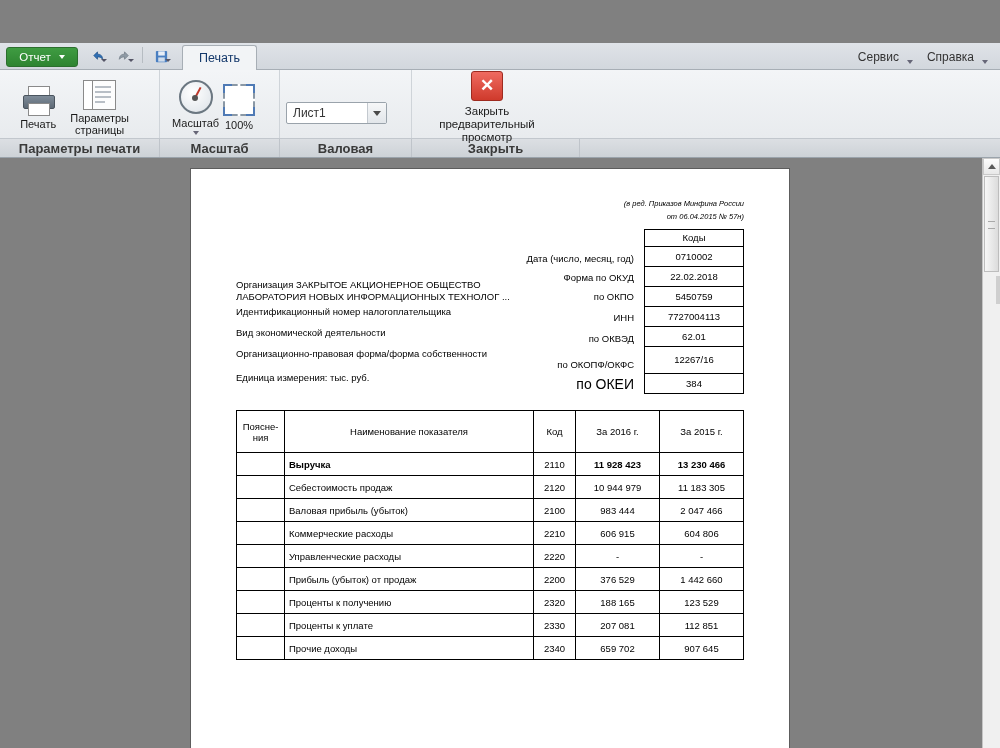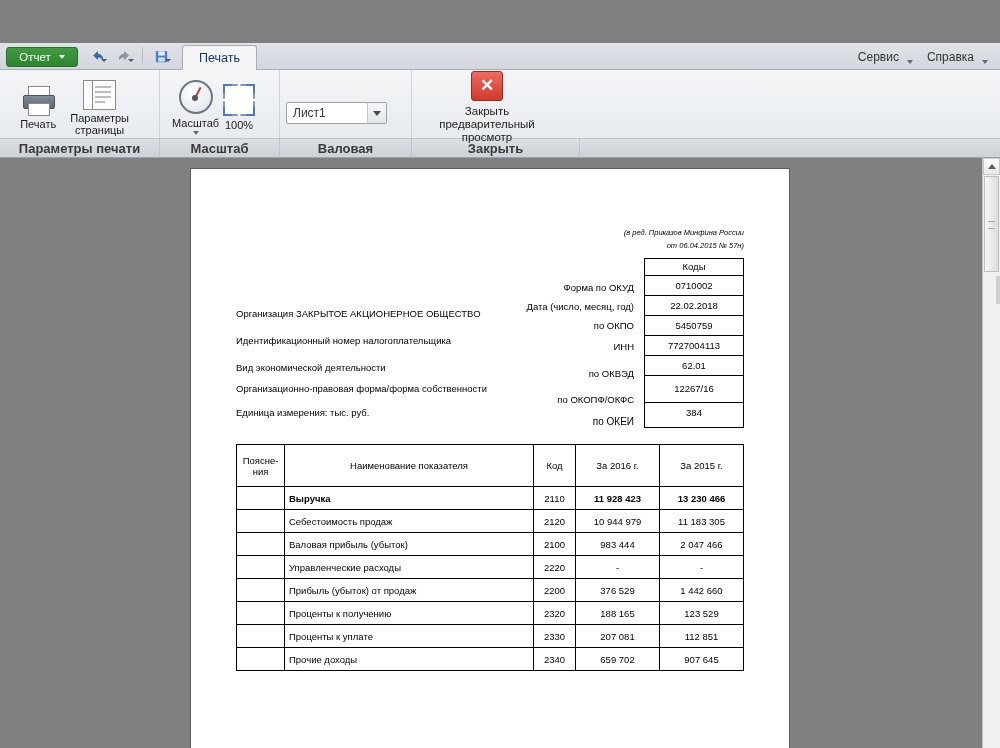--- a/index.html
+++ b/index.html
@@ -348,21 +348,21 @@
     font-family: "Liberation Sans", sans-serif;
     color: #000;
     padding: 0 45px;
     box-sizing: border-box;
     width: 100%;
   }
   .amend {
     text-align: right;
     font-size: 7.5px;
     font-style: italic;
-    margin-top: 57px;
+    margin-top: 28px;
     line-height: 13px;
     color: #000;
   }
   .doc-title {
     text-align: center;
     font-weight: bold;
     font-size: 12.5px;
     margin-top: 42px;
     line-height: 16px;
   }
@@ -576,53 +576,54 @@
         <div>(в ред. Приказов Минфина России</div>
         <div>от 06.04.2015 № 57н)</div>
       </div>
 
 
       <div class="hdr-wrap">
         <div class="hdr-left">
 
           <div style="height:16px"></div>
 
+          <div class="hrow" style="height:19px">
+            <div class="lbl">Дата (число, месяц, год)</div>
+          </div>
           <div class="hrow" style="justify-content:flex-end;height:19px">
             <div class="lbl">Форма по ОКУД</div>
-          </div>
-          <div class="hrow" style="height:19px">
-            <div class="lbl">Дата (число, месяц, год)</div>
           </div>
 
           <div style="position:relative;height:19px">
             <div class="org-block" style="position:absolute;left:0;top:-4px;width:100%">
               <span>Организация</span>
               <span>ЗАКРЫТОЕ АКЦИОНЕРНОЕ ОБЩЕСТВО</span>
+              <div>ЛАБОРАТОРИЯ НОВЫХ ИНФОРМАЦИОННЫХ ТЕХНОЛОГ ...</div>
             </div>
             <div class="lbl" style="position:absolute;right:4px;bottom:0;font-size:9.5px">по ОКПО</div>
           </div>
 
           <div style="position:relative;height:19px;margin-top:2px">
             <div class="org-block" style="position:absolute;left:0;top:2px">Идентификационный номер налогоплательщика</div>
             <div class="lbl" style="position:absolute;right:4px;bottom:0;font-size:9.5px">ИНН</div>
           </div>
 
-          <div style="position:relative;height:19px;margin-top:8px">
+          <div style="position:relative;height:19px;margin-top:2px">
             <div class="org-block" style="position:absolute;left:0;top:2px">Вид экономической деятельности</div>
             <div class="lbl" style="position:absolute;right:4px;bottom:0;font-size:9.5px">по ОКВЭД</div>
           </div>
 
           <div style="position:relative;height:26px;margin-top:2px">
             <div class="org-block" style="position:absolute;left:0;top:2px">Организационно-правовая форма/форма собственности</div>
             <div class="lbl" style="position:absolute;right:4px;bottom:2px;font-size:9.5px">по ОКОПФ/ОКФС</div>
           </div>
 
           <div style="position:relative;height:21px">
             <div class="unit" style="position:absolute;left:0;top:0;margin-top:0">Единица измерения: тыс. руб.</div>
-            <div class="lbl" style="position:absolute;right:4px;bottom:1px;font-size:10px">по ОКЕИ</div>
+            <div class="lbl" style="position:absolute;right:4px;bottom:1px;font-size:14px">по ОКЕИ</div>
           </div>
 
         </div>
 
         <div class="codes-col">
           <div class="codes-title">Коды</div>
           <div class="codes-cell">0710002</div>
           <div class="codes-cell">22.02.2018</div>
           <div class="codes-cell">5450759</div>
           <div class="codes-cell">7727004113</div>
@@ -662,20 +663,27 @@
           </tr>
           <tr>
             <td class="c-expl"></td>
             <td class="c-name">Валовая прибыль (убыток)</td>
             <td class="c-code">2100</td>
             <td class="c-val">983 444</td>
             <td class="c-val">2 047 466</td>
           </tr>
           <tr>
             <td class="c-expl"></td>
+            <td class="c-name">Коммерческие расходы</td>
+            <td class="c-code">2210</td>
+            <td class="c-val">606 915</td>
+            <td class="c-val">604 806</td>
+          </tr>
+          <tr>
+            <td class="c-expl"></td>
             <td class="c-name">Управленческие расходы</td>
             <td class="c-code">2220</td>
             <td class="c-val">-</td>
             <td class="c-val">-</td>
           </tr>
           <tr>
             <td class="c-expl"></td>
             <td class="c-name indent">Прибыль (убыток) от продаж</td>
             <td class="c-code">2200</td>
             <td class="c-val">376 529</td>

